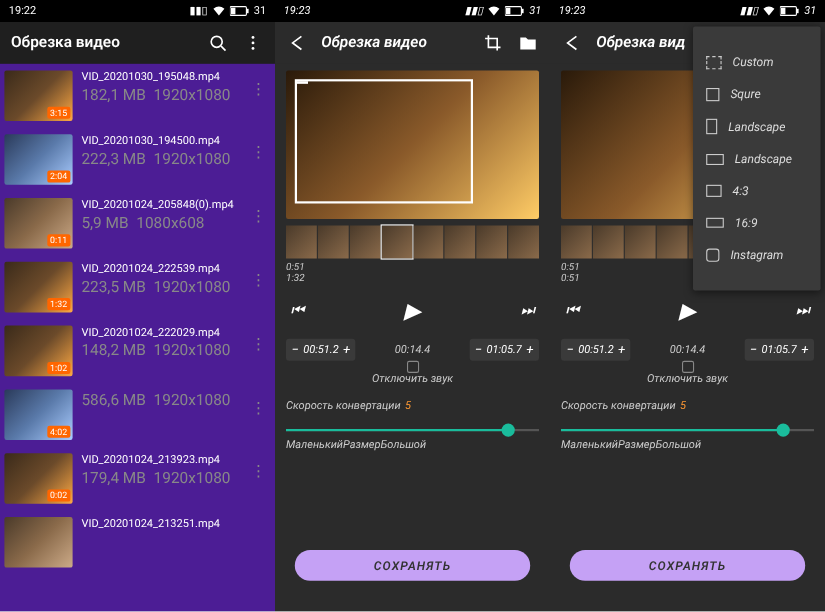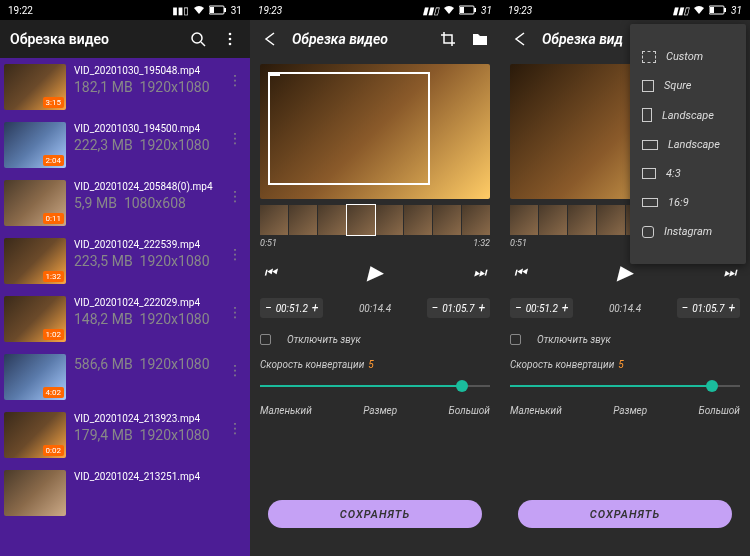--- a/index.html
+++ b/index.html
@@ -91,41 +91,41 @@
     display: flex; gap: 1px; margin-top: 6px;
     height: 30px; position: relative;
   }
   .frame {
     flex: 1;
     background: linear-gradient(135deg, #4a3a2a, #8a6a4a);
   }
   .frame.sel { outline: 1px solid #fff; }
   .time-row {
     display: flex; justify-content: space-between;
-    font-size: 9px; color: #ccc; margin-top: 3px;
+    font-size: 9px; color: #ccc; margin-top: 3px; flex-direction: column;
   }
   .play-controls {
     display: flex; justify-content: space-between; align-items: center;
     margin-top: 12px; padding: 0 4px;
   }
   .play-controls .ctrl { font-size: 14px; color: #fff; }
   .play-controls .play { font-size: 20px; }
   .trim-row {
     display: flex; justify-content: space-between; align-items: center;
     margin-top: 14px; font-size: 10px;
   }
   .trim-grp {
     display: flex; align-items: center; gap: 4px;
     background: #3a3a3a; border-radius: 3px; padding: 3px 5px;
   }
   .trim-grp .sgn { font-size: 12px; }
   .trim-center { color: #ccc; }
   .mute-row {
-    display: flex; align-items: center; gap: 16px;
-    margin-top: 16px; font-size: 10px; color: #ccc;
+    display: flex; align-items: center; gap: 0;
+    font-size: 10px; color: #ccc; flex-direction: column;
   }
   .checkbox { width: 11px; height: 11px; border: 1.5px solid #888; border-radius: 2px; }
   .speed-row { margin-top: 14px; font-size: 10px; color: #ccc; }
   .speed-val { color: #ff9933; margin-left: 4px; }
   .slider {
     position: relative; height: 16px; margin-top: 8px;
   }
   .slider-track {
     position: absolute; top: 7px; left: 0; right: 0; height: 2px;
     background: #555;
@@ -133,22 +133,22 @@
   .slider-fill {
     position: absolute; top: 7px; left: 0; width: 88%; height: 2px;
     background: #1abc9c;
   }
   .slider-thumb {
     position: absolute; top: 2px; left: 88%; transform: translateX(-50%);
     width: 12px; height: 12px; border-radius: 50%;
     background: #1abc9c;
   }
   .size-labels {
-    display: flex; justify-content: space-between;
-    font-size: 10px; color: #ccc; margin-top: 11px;
+    display: flex; 
+    font-size: 10px; color: #ccc; margin-top: 0;
   }
   .save-btn {
     position: absolute; bottom: 28px; left: 18px; right: 18px;
     height: 28px; background: #c5a1f5;
     border-radius: 18px;
     display: flex; align-items: center; justify-content: center;
     color: #333; font-size: 11px; font-weight: 600;
     letter-spacing: 1px;
   }
   

